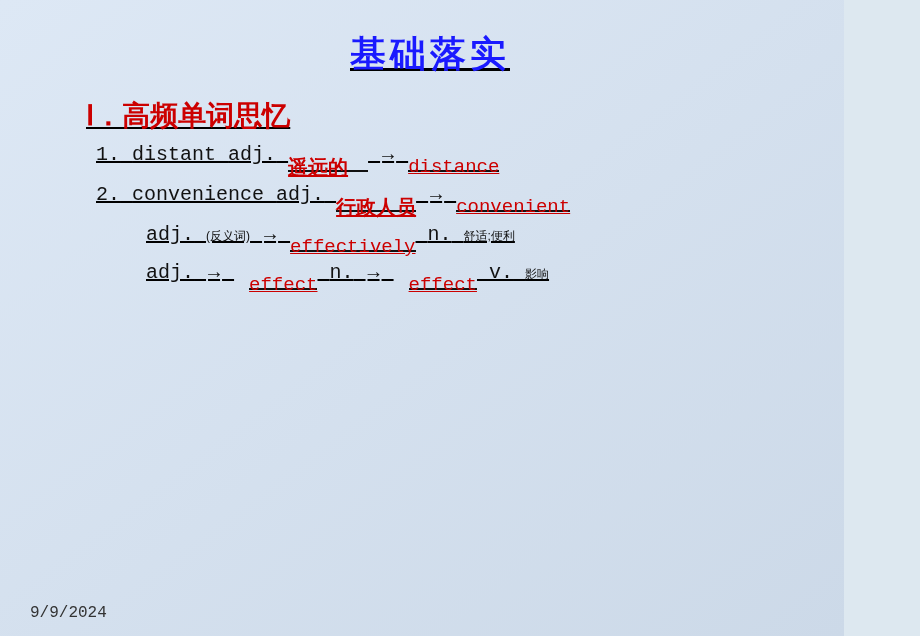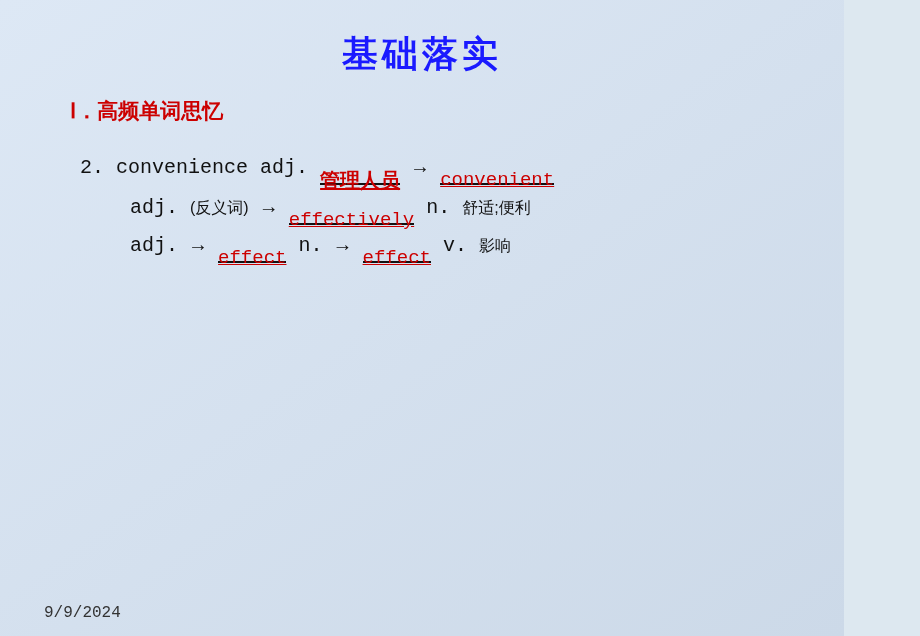--- a/index.html
+++ b/index.html
@@ -10,39 +10,40 @@
       background: #dde8f0;
       font-family: 'Courier New', Courier, monospace;
       overflow: hidden;
       position: relative;
     }
 
     .page {
       width: 844px;
       height: 636px;
       background: linear-gradient(to bottom right, #dde8f5, #ccd9e8);
-      padding: 30px 60px 20px 60px;
+      padding: 30px 60px 20px 76px;
       position: relative;
+      text-decoration: underline;
     }
 
     .main-title {
       text-align: center;
       font-size: 36px;
       font-weight: bold;
       color: #1a1aff;
       margin-bottom: 18px;
       font-family: 'SimHei', 'Microsoft YaHei', sans-serif;
       letter-spacing: 4px;
     }
 
     .section-title {
-      font-size: 21px;
+      font-size: 28px;
       font-weight: bold;
       color: #cc0000;
-      margin-bottom: 26px;
+      margin-bottom: 3px;
       font-family: 'SimHei', 'Microsoft YaHei', sans-serif;
       padding-left: 10px;
     }
 
     .vocab-list {
       list-style: none;
       padding-left: 20px;
     }
 
     .vocab-item {
@@ -98,61 +99,70 @@
       height: 22px;
       vertical-align: bottom;
     }
 
     .blank-short {
       display: inline-block;
       border-bottom: 2px solid #111;
       min-width: 55px;
       height: 22px;
       vertical-align: bottom;
+      margin-left: 15px;
     }
 
     .sub-item {
       padding-left: 50px;
       font-size: 20px;
       margin-bottom: 4px;
       line-height: 1.7;
     }
 
     .cn-text {
       font-family: 'SimHei', 'Microsoft YaHei', sans-serif;
-      font-size: 16px;
+      font-size: 12px;
       color: #111;
     }
 
     .date-label {
       position: absolute;
       bottom: 14px;
-      left: 44px;
+      left: 30px;
       font-size: 16px;
       color: #333;
       font-family: 'Courier New', Courier, monospace;
     }
   </style>
 </head>
 <body>
 
 <div class="page">
 
   <div class="main-title">基础落实</div>
 
   <div class="section-title">Ⅰ．高频单词思忆</div>
 
   <ul class="vocab-list">
 
+    <li class="vocab-item">
+      <span class="num en-word">1.</span>
+      <span class="en-word">distant </span>
+      <span class="pos">adj.</span>
+      <span class="blank"><span class="cn-underline">遥远的</span></span>
+      <span class="arrow">→</span>
+      <span class="blank"><span class="en-underline">distance</span></span>
+    </li>
 
     <li class="vocab-item">
       <span class="num en-word">2.</span>
       <span class="en-word">convenience </span>
       <span class="pos">adj.</span>
-      <span class="blank"><span class="cn-underline">管理人员</span></span>
+      <span class="blank"><span class="cn-underline">行政人员</span></span>
       <span class="arrow">→</span>
       <span class="blank"><span class="en-underline">convenient</span></span>
     </li>
     <li class="sub-item">
       <span class="pos">adj.</span>
       <span class="cn-text">(反义词)</span>
       <span class="arrow">→</span>
       <span class="blank"><span class="en-underline">effectively</span></span>
       <span class="pos"> n.</span>
       <span class="cn-text">舒适;便利</span>

